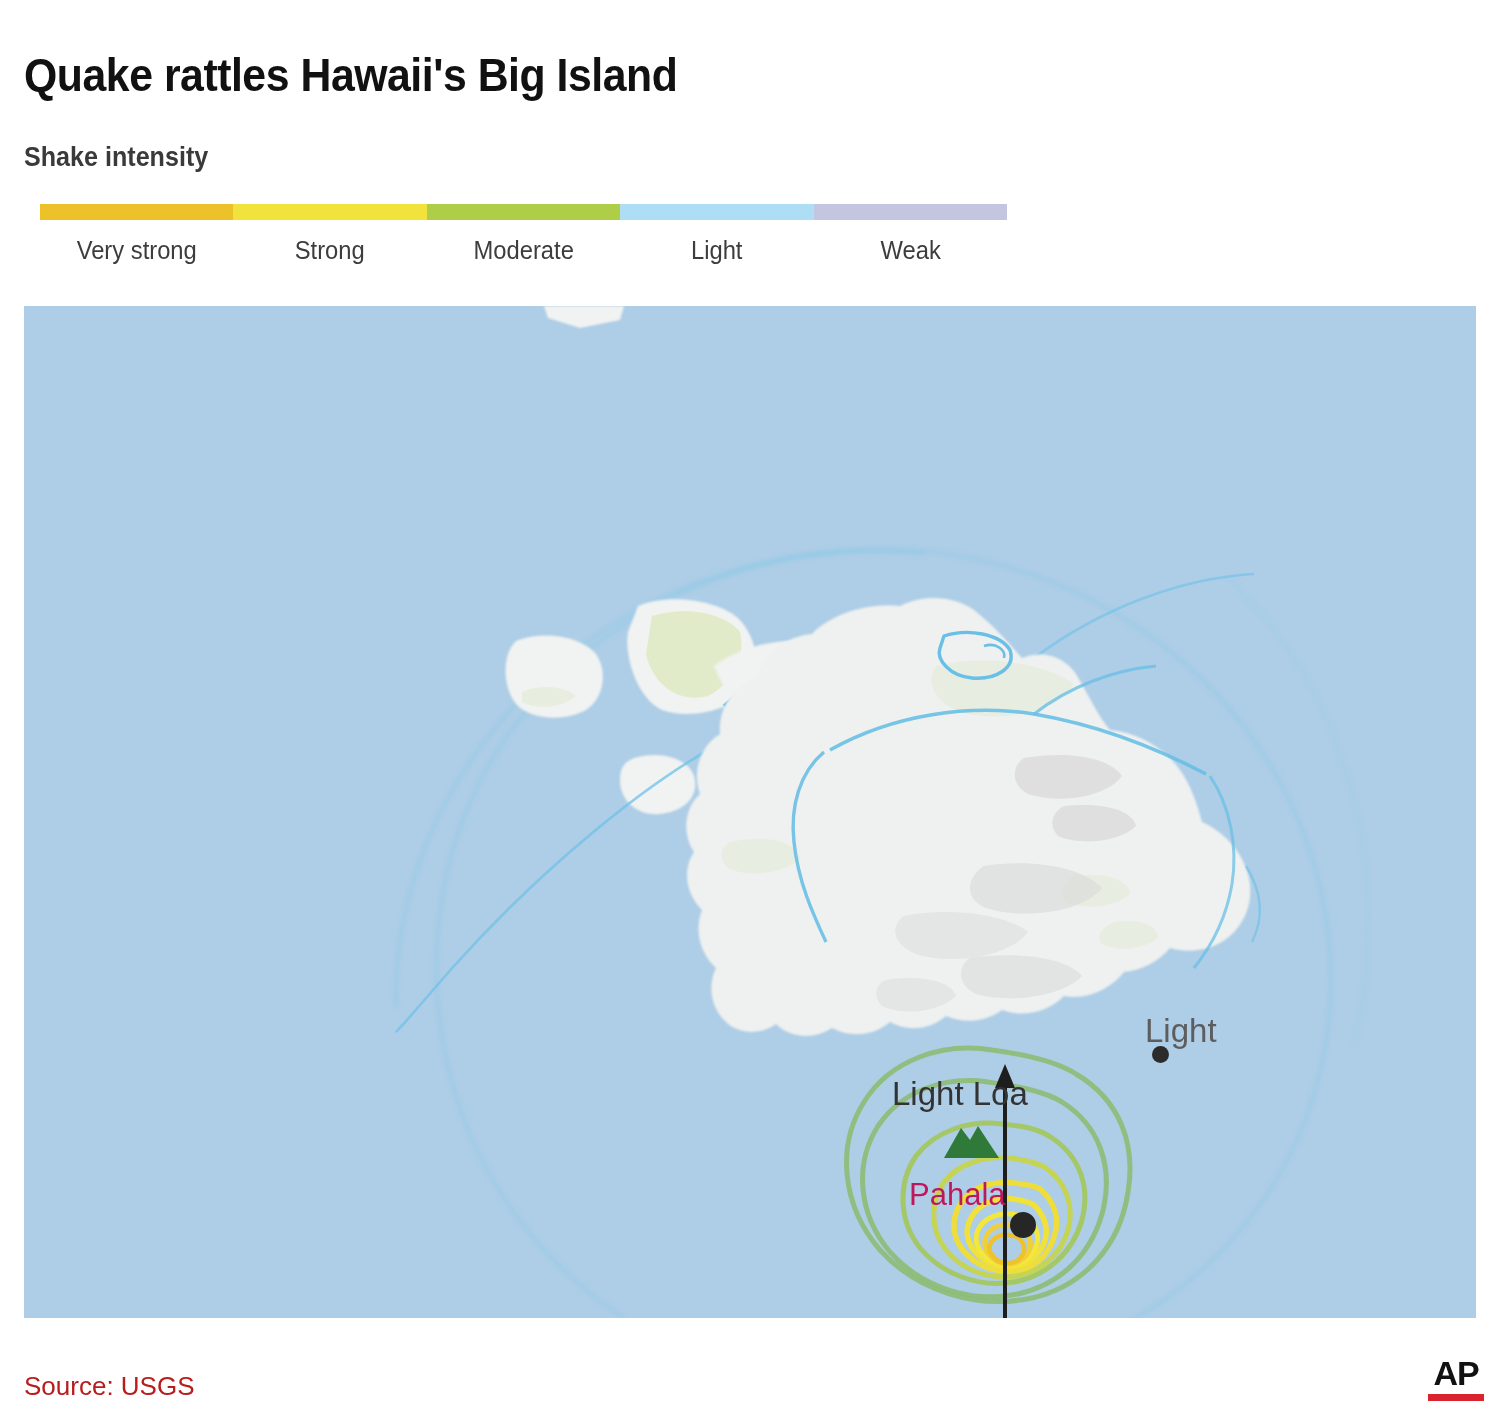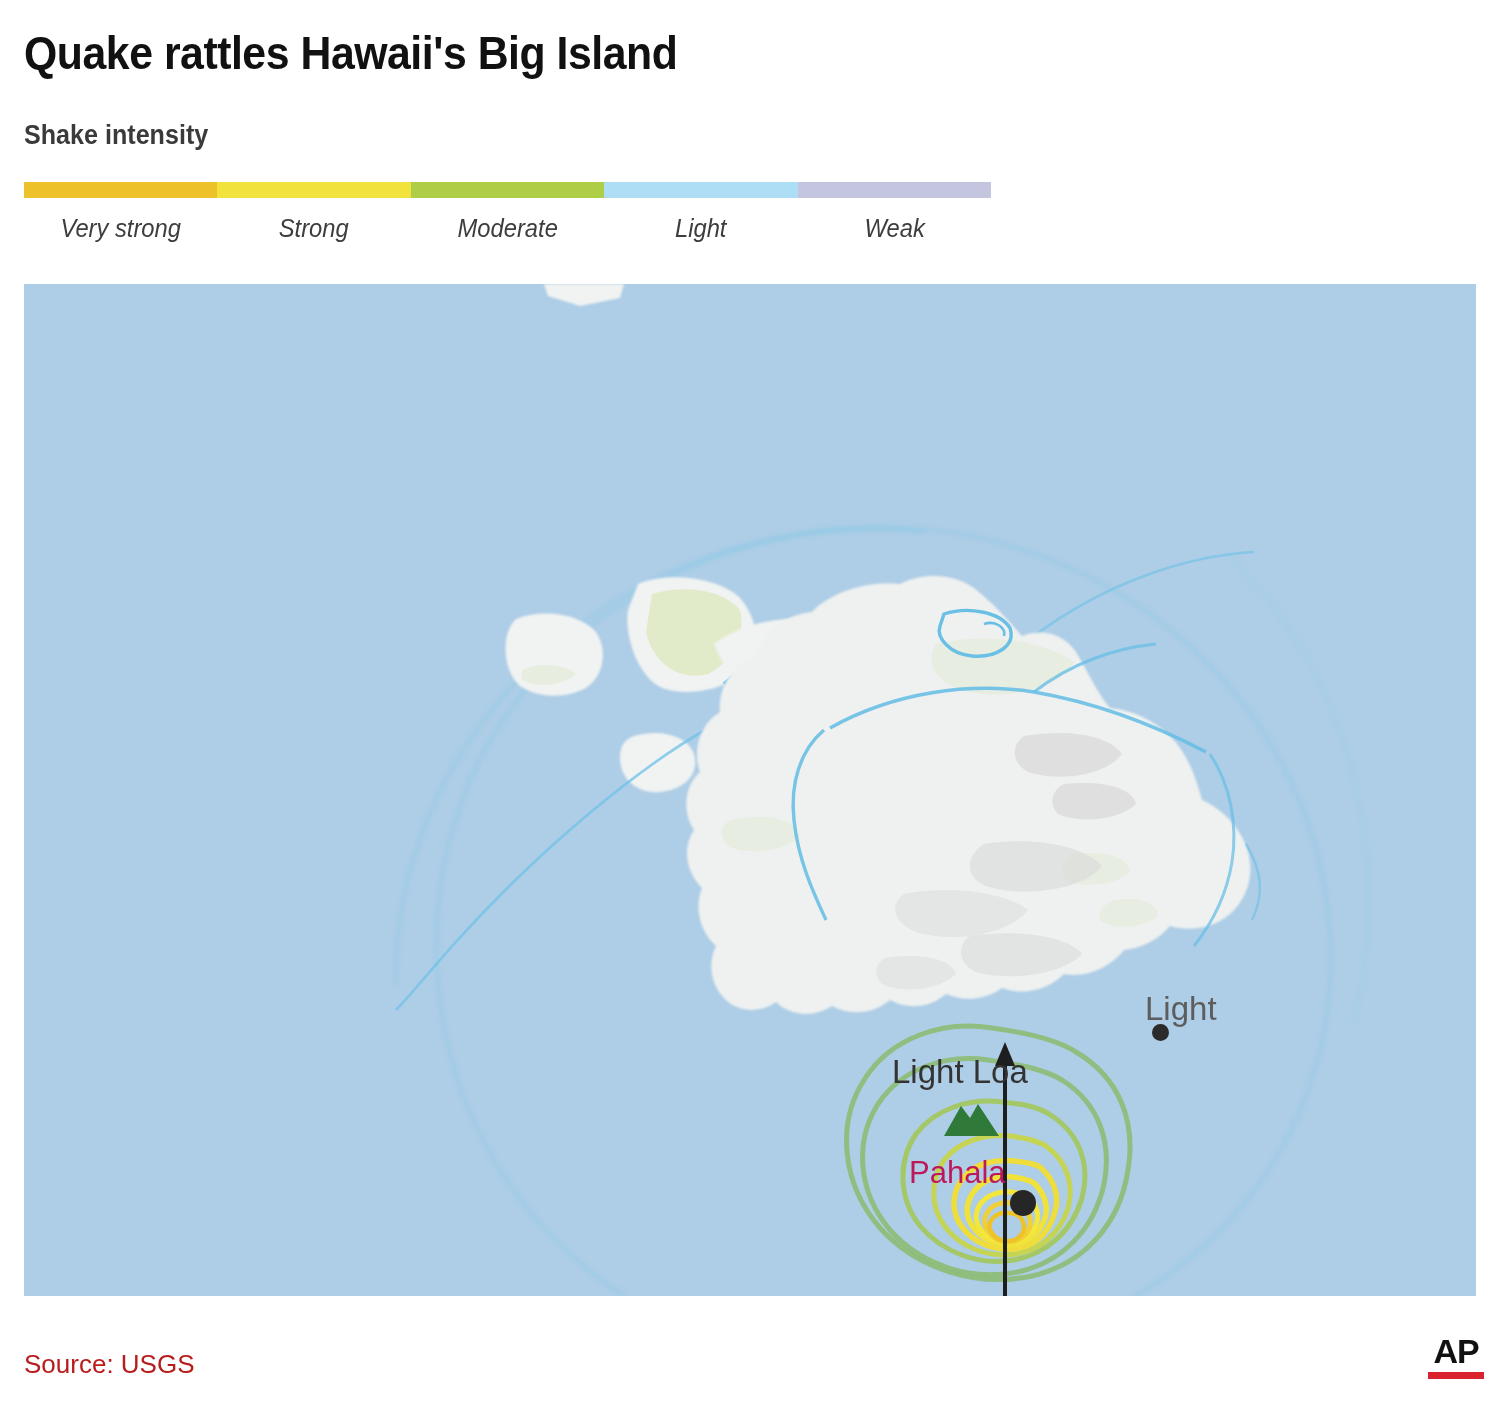--- a/index.html
+++ b/index.html
@@ -4,41 +4,41 @@
 <title>Quake rattles Hawaii's Big Island</title>
 <style>
   html,body{margin:0;padding:0;}
   body{
     width:1500px;height:1413px;
     background:#ffffff;
     font-family:"Liberation Sans", sans-serif;
     overflow:hidden;
     position:relative;
   }
-  .wrap{position:relative;width:1500px;height:995px;}
+  .wrap{position:relative;width:1500px;height:995px;margin-top:22px;}
 
   
   .title{
     position:absolute;left:24px;top:26px;
     font-size:46px;font-weight:700;color:#111111;
     letter-spacing:-0.5px;
     font-family:"Liberation Sans Narrow","Liberation Sans",sans-serif;
     transform:scaleX(0.93);transform-origin:left center;
     white-space:nowrap;
   }
   .subtitle{
     position:absolute;left:24px;top:120px;
     font-size:27px;font-weight:700;color:#3a3a3a;
     font-family:"Liberation Sans Narrow","Liberation Sans",sans-serif;
     transform:scaleX(0.93);transform-origin:left center;
     white-space:nowrap;
   }
 
   
-  .legend{position:absolute;left:24px;top:182px;width:967px;font-style:italic;}
+  .legend{position:absolute;left:40px;top:182px;width:967px;}
   .legend-bar{display:flex;width:100%;height:16px;}
   .legend-seg{flex:1 1 0;height:16px;}
   .legend-labels{display:flex;width:100%;margin-top:16px;}
   .legend-label{
     flex:1 1 0;text-align:center;
     font-size:25px;color:#3d3d3d;
     font-family:"Liberation Sans Narrow","Liberation Sans",sans-serif;
     transform:scaleX(0.95);
   }
 

